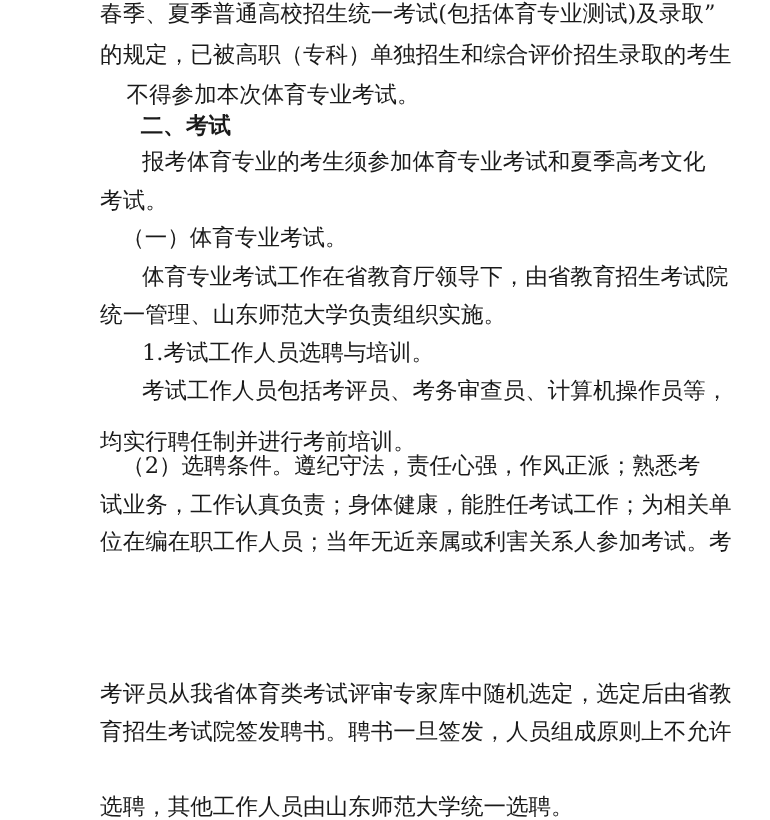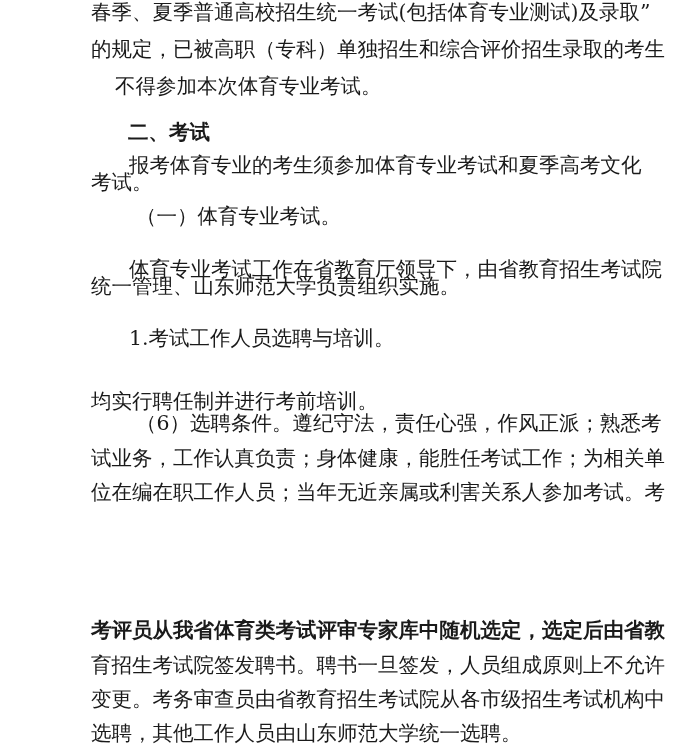--- a/index.html
+++ b/index.html
@@ -33,29 +33,28 @@
       text-align: justify;
       text-align-last: justify;
       letter-spacing: 0;
     }
     .line.last {
       text-align-last: left;
     }
     .line.indent {
       left: 129px;
       width: 479px;
-      margin-top: 18px;
     }
     .line.heading {
       font-family: "DejaVu Sans", "Liberation Sans", sans-serif;
       font-weight: bold;
       text-align-last: left;
     }
     .line.sub {
-      left: 136px;
+      left: 111px;
       width: 482px;
       text-align-last: left;
     }
   </style>
 </head>
 <body>
 
 <div class="page">
 
   <div class="line" style="top:-3px;">春季、夏季普通高校招生统一考试(包括体育专业测试)及录取”</div>
@@ -67,24 +66,24 @@
   <div class="line indent" style="top:132px;">报考体育专业的考生须参加体育专业考试和夏季高考文化</div>
   <div class="line last" style="top:167px;">考试。</div>
 
   <div class="line sub" style="top:201px;">（一）体育专业考试。</div>
 
   <div class="line indent" style="top:236px;">体育专业考试工作在省教育厅领导下，由省教育招生考试院</div>
   <div class="line last" style="top:271px;">统一管理、山东师范大学负责组织实施。</div>
 
   <div class="line indent last" style="top:305px;">1.考试工作人员选聘与培训。</div>
 
+  <div class="line indent" style="top:340px;">考试工作人员包括考评员、考务审查员、计算机操作员等，</div>
   <div class="line last" style="top:386px;">均实行聘任制并进行考前培训。</div>
 
-  <div class="line sub" style="top:408px; text-align-last: justify;">（6）选聘条件。遵纪守法，责任心强，作风正派；熟悉考</div>
+  <div class="line sub" style="top:408px; text-align-last: justify;">（2）选聘条件。遵纪守法，责任心强，作风正派；熟悉考</div>
   <div class="line" style="top:443px;">试业务，工作认真负责；身体健康，能胜任考试工作；为相关单</div>
   <div class="line" style="top:477px;">位在编在职工作人员；当年无近亲属或利害关系人参加考试。考</div>
 
-  <div class="line" style="top:615px;font-weight:bold;">考评员从我省体育类考试评审专家库中随机选定，选定后由省教</div>
+  <div class="line" style="top:615px;">考评员从我省体育类考试评审专家库中随机选定，选定后由省教</div>
   <div class="line" style="top:650px;">育招生考试院签发聘书。聘书一旦签发，人员组成原则上不允许</div>
-  <div class="line" style="top:684px;">变更。考务审查员由省教育招生考试院从各市级招生考试机构中</div>
   <div class="line last" style="top:718px;">选聘，其他工作人员由山东师范大学统一选聘。</div>
 
 </div>
 
 </body></html>

